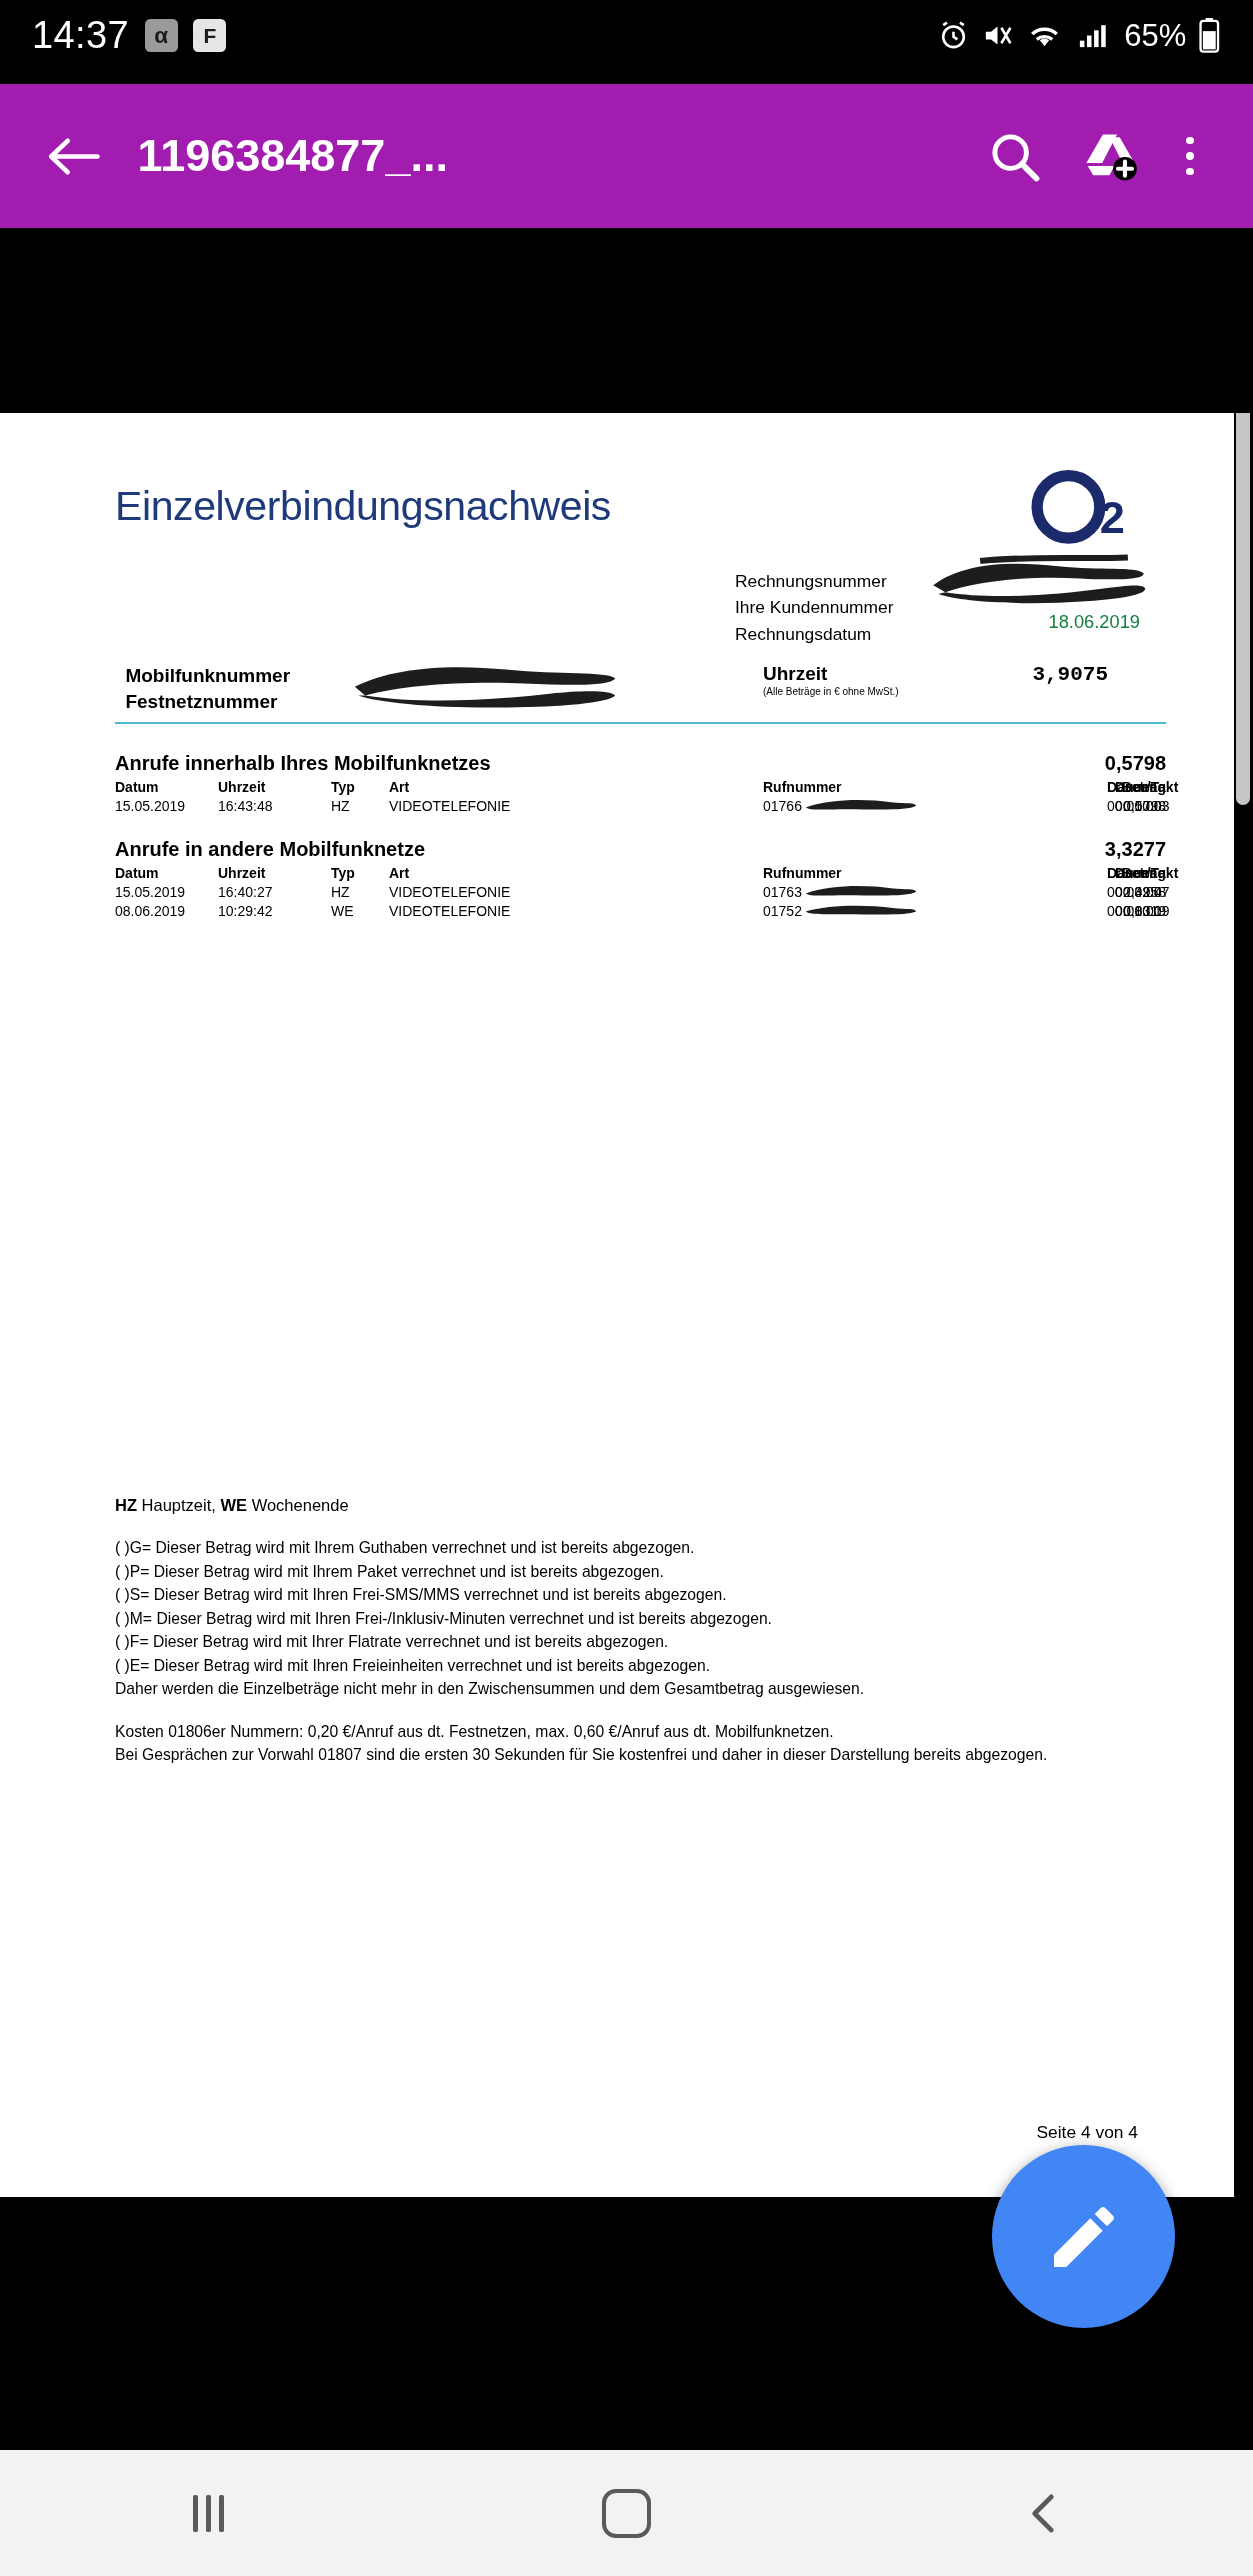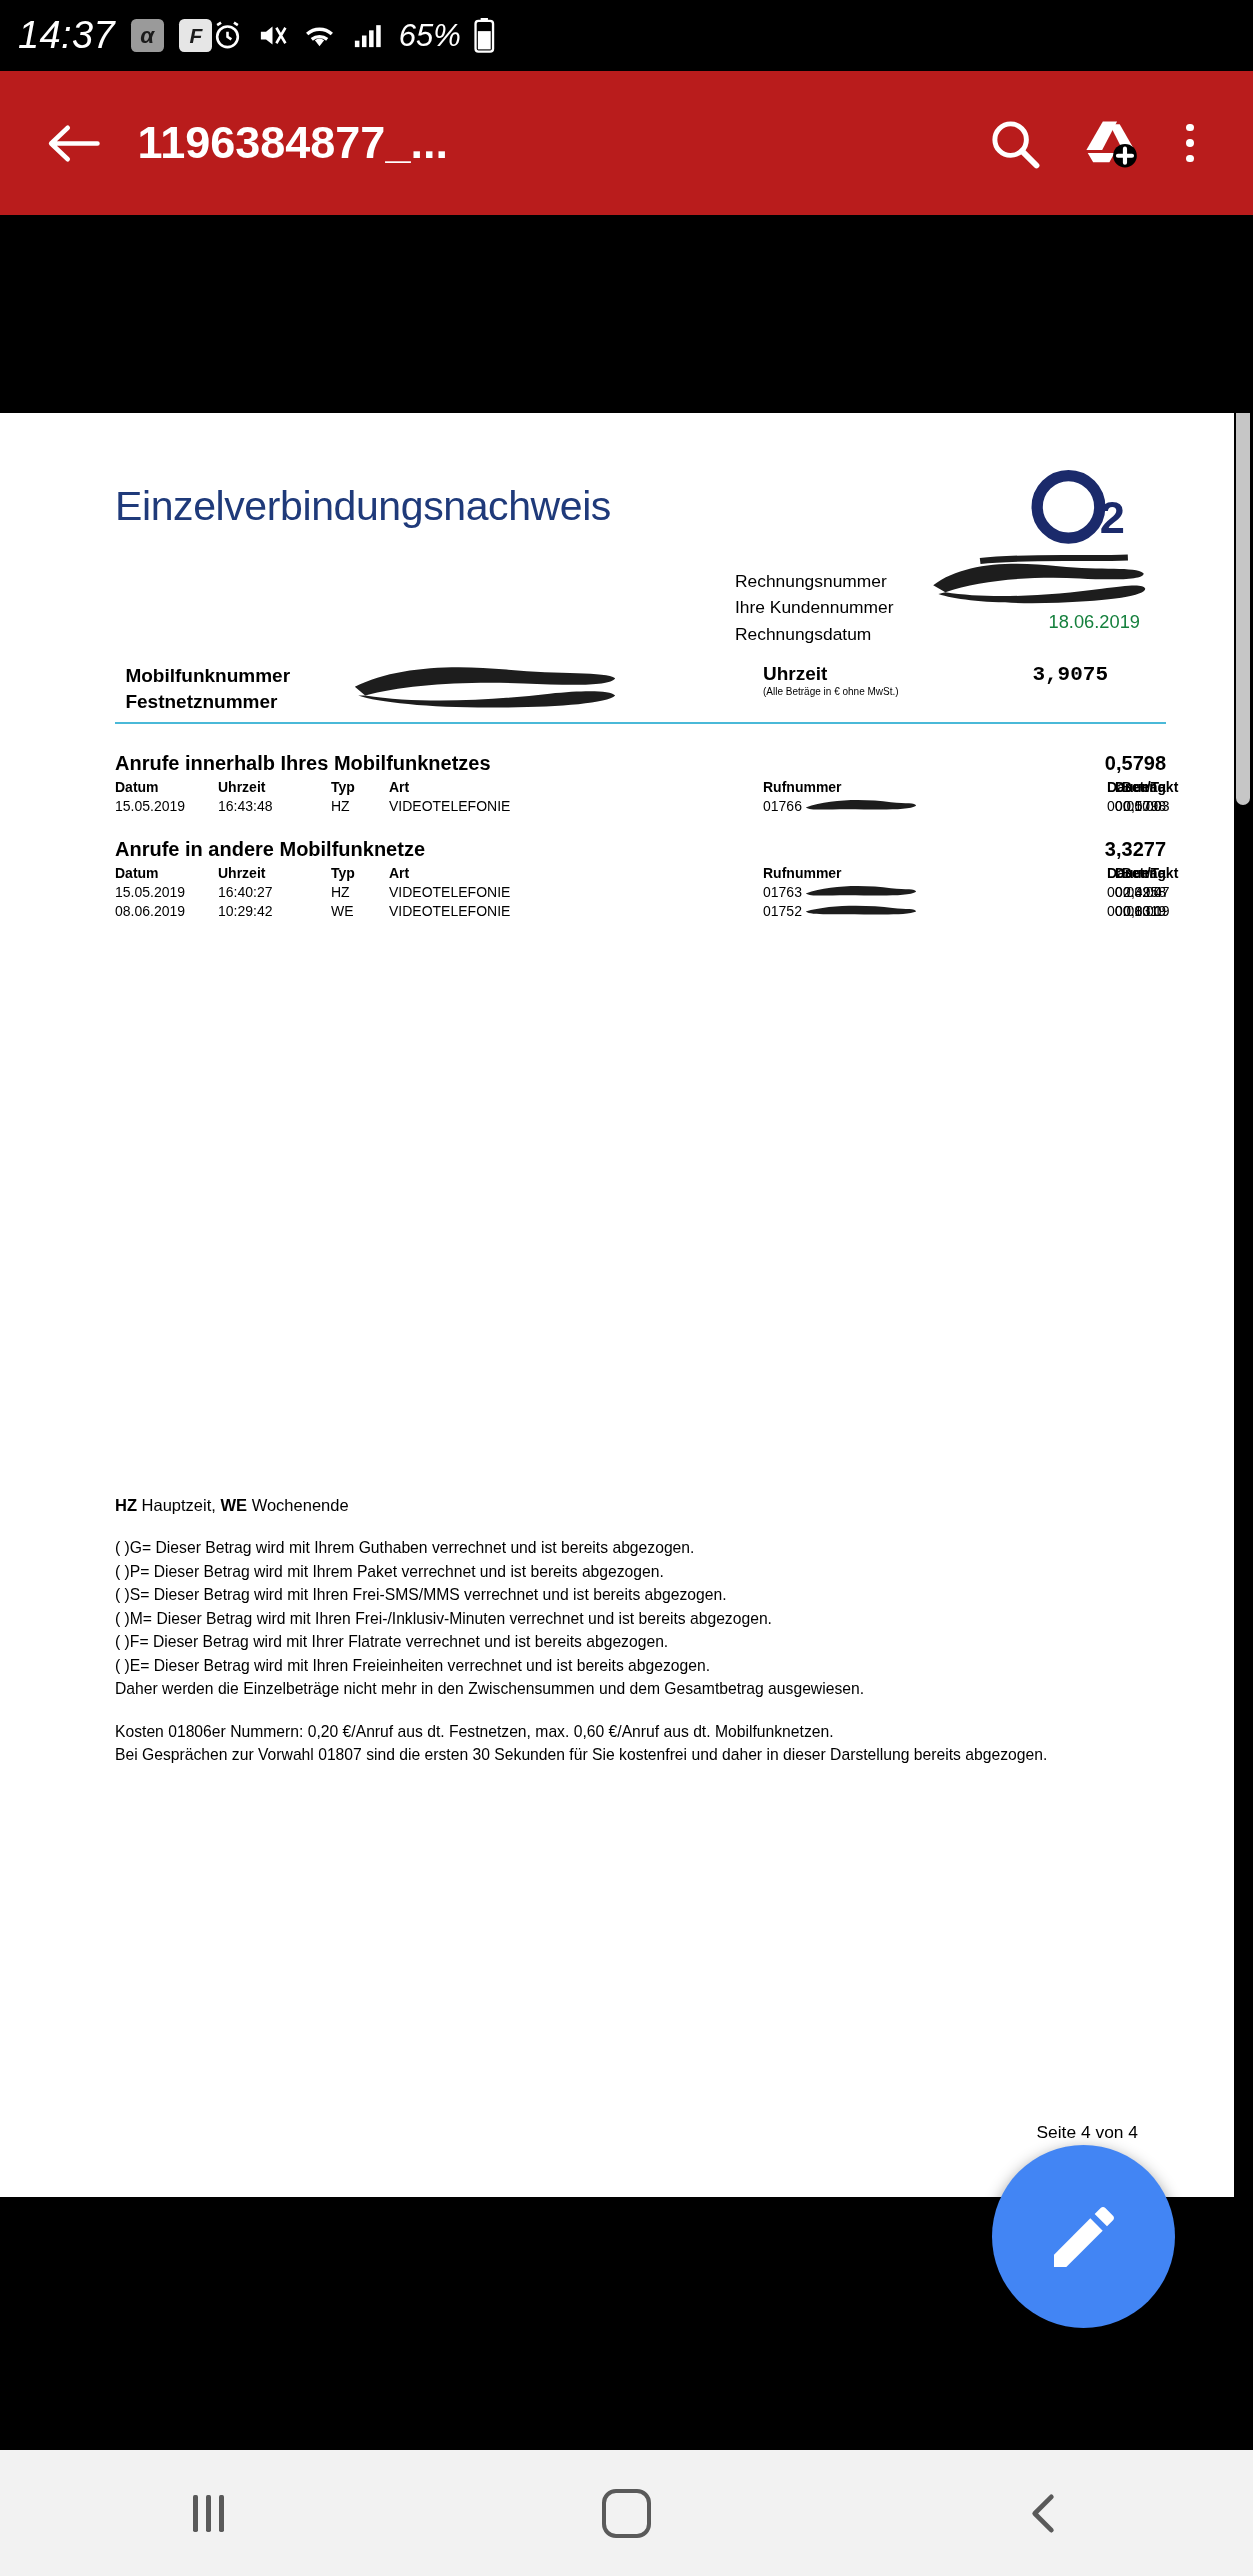--- a/index.html
+++ b/index.html
@@ -8,41 +8,40 @@
     background: #000;
     font-family: "Liberation Sans", sans-serif;
     overflow: hidden;
   }
   #app { position: relative; width: 1253px; height: 2576px; background: #000; }
 
   
   .statusbar {
     position: absolute; top: 0; left: 0; width: 1253px; height: 71px;
     background: #000; color: #fff;
-    display: flex; align-items: center; 
-    padding: 0 18px;
-    font-style: italic;
+    display: flex; align-items: center; justify-content: space-between;
+    padding: 0 32px;
   }
   .sb-left { display: flex; align-items: center; gap: 15.7px; }
   .sb-clock { font-size: 38px; font-weight: 400; letter-spacing: 0.4px; }
   .sb-badge {
     width: 33px; height: 33px; border-radius: 5.2px;
     display: flex; align-items: center; justify-content: center;
     font-size: 22.6px; font-weight: 700;
   }
   .sb-badge.alpha { background: #9a9a9a; color: #1b1b1b; }
   .sb-badge.flip { background: #e6e6e6; color: #1b1b1b; font-size: 21px; }
   .sb-right { display: flex; align-items: center; gap: 12.2px; }
   .sb-icon { display: flex; align-items: center; justify-content: center; }
   .sb-batt { font-size: 31px; font-weight: 400; margin-left: 3.5px; }
 
   
   .appbar {
-    position: absolute; top: 71px; left: 0; width: 1253px; height: 144px;
-    background: #b91c1c; color: #fff;
+    position: absolute; top: 84px; left: 0; width: 1253px; height: 144px;
+    background: #a21caf; color: #fff;
     display: flex; align-items: center; padding: 0 31px;
   }
   .ab-back { width: 84px; height: 84px; display: flex; align-items: center; justify-content: center; }
   .ab-title {
     flex: 1; font-size: 45px; font-weight: 700; color: #fff;
     margin-left: 22.6px; white-space: nowrap; overflow: hidden;
   }
   .ab-action { width: 96px; height: 96px; display: flex; align-items: center; justify-content: center; }
   .ab-overflow { width: 64px; height: 96px; display: flex; flex-direction: column;
     align-items: center; justify-content: center; gap: 7.8px; }

